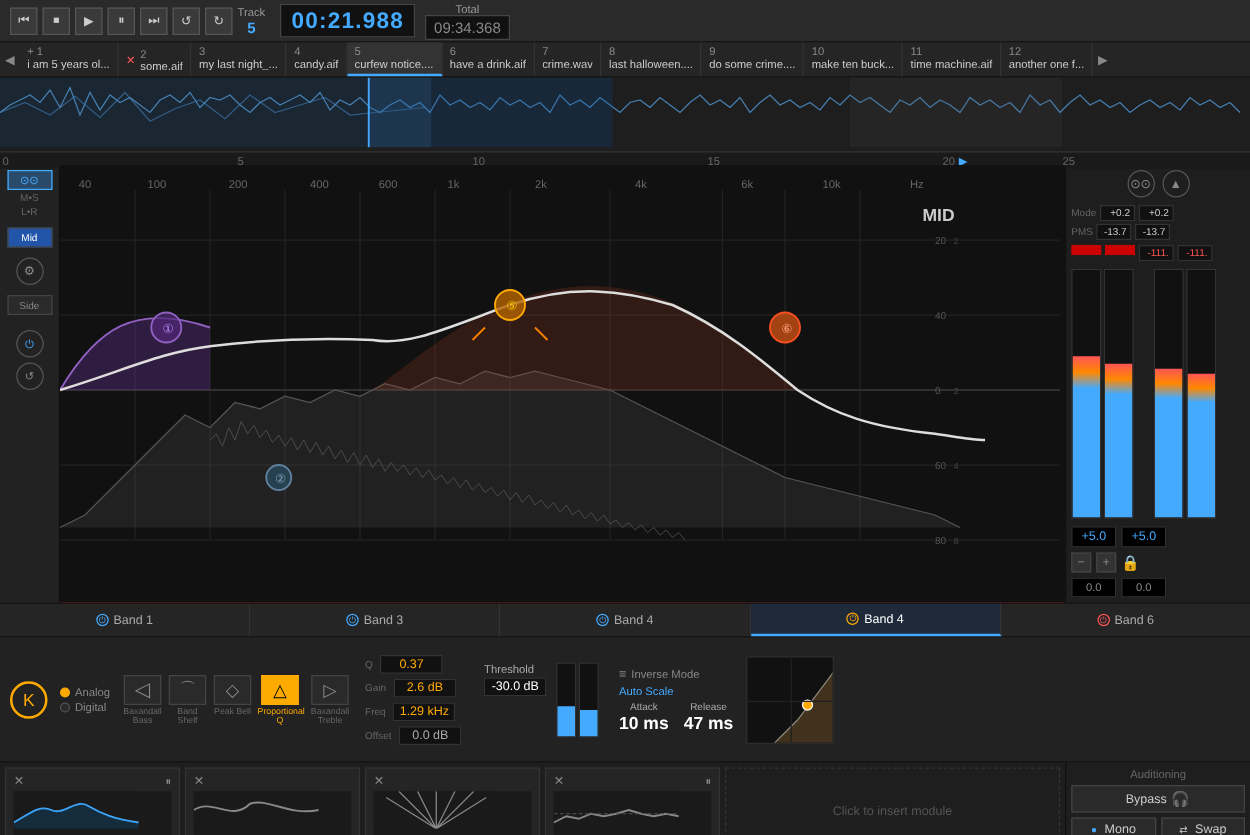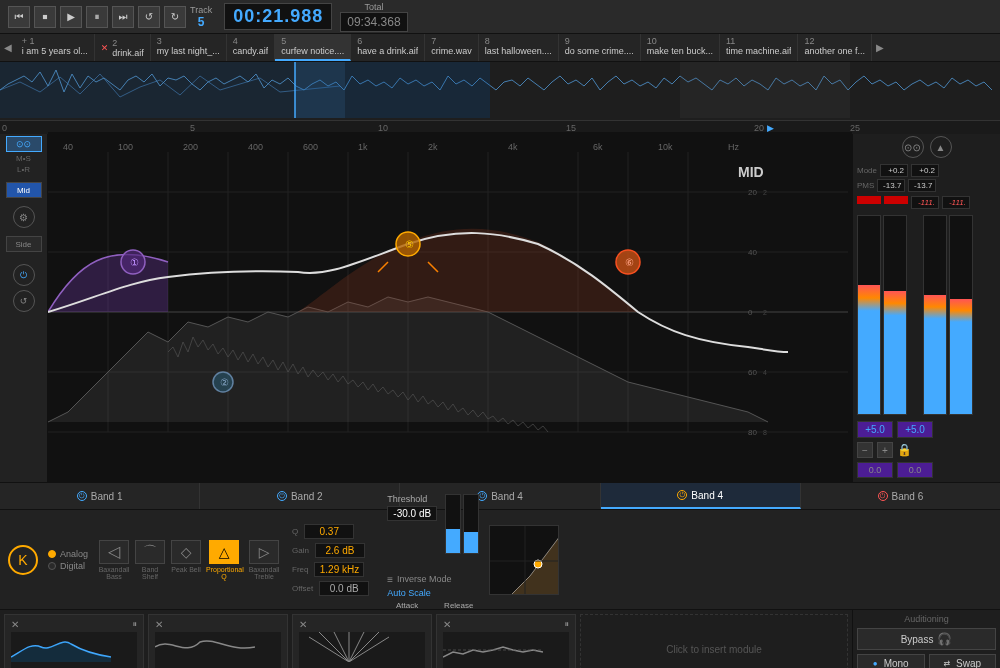--- a/index.html
+++ b/index.html
@@ -190,21 +190,21 @@
     }
     .meter-val {
       background: #111;
       border: 1px solid #333;
       padding: 1px 3px;
       font-size: 9px;
       color: #ccc;
       text-align: right;
       min-width: 34px;
     }
-    .meter-val.red { color: #f55; font-style: italic; }
+    .meter-val.red { color: #f55; }
     .meters-container {
       display: flex;
       gap: 4px;
       flex: 1;
       align-items: flex-end;
     }
     .meter-group {
       display: flex;
       gap: 2px;
       align-items: flex-end;
@@ -224,21 +224,21 @@
       right: 0;
       background: linear-gradient(to top, #4af 0%, #4af 80%, #ff8800 90%, #f55 100%);
     }
     .meter-controls {
       display: flex;
       gap: 4px;
       align-items: center;
       margin-top: 4px;
     }
     .gain-box {
-      background: #4c1d95;
+      background: #000000;
       border: 1px solid #333;
       color: #4af;
       font-size: 10px;
       padding: 2px 4px;
       text-align: center;
       min-width: 36px;
     }
     .meter-btn {
       background: #333;
       border: 1px solid #444;
@@ -328,21 +328,21 @@
       border: 1px solid #333;
       color: #fa0;
       font-size: 10px;
       padding: 1px 4px;
       text-align: center;
       min-width: 50px;
     }
 
     .compressor-section {
       display: flex;
-      flex-direction: column;
+      flex-direction: row;
       gap: 16px;
       margin-left: 8px;
     }
     .comp-label { font-size: 9px; color: #aaa; min-width: 50px; }
     .comp-meter {
       width: 16px;
       background: #111;
       border: 1px solid #333;
       height: 60px;
       position: relative;
@@ -467,21 +467,21 @@
 <div id="track-list">
   <span class="track-arrow">◀</span>
   <div class="track-item">
     <span class="track-num">+ 1</span>
     <span class="track-name">i am 5 years ol...</span>
   </div>
   <div class="track-item" style="display:flex;flex-direction:row;align-items:center;">
     <span class="track-close">✕</span>
     <div style="display:flex;flex-direction:column;">
       <span class="track-num">2</span>
-      <span class="track-name">drink.aif</span>
+      <span class="track-name">some.aif</span>
     </div>
   </div>
   <div class="track-item">
     <span class="track-num">3</span>
     <span class="track-name">my last night_...</span>
   </div>
   <div class="track-item">
     <span class="track-num">4</span>
     <span class="track-name">candy.aif</span>
   </div>
@@ -706,21 +706,21 @@
   </div>
 </div>
 
 <div id="band-tabs">
   <div class="band-tab">
     <span class="band-power">⏻</span>
     <span>Band 1</span>
   </div>
   <div class="band-tab">
     <span class="band-power">⏻</span>
-    <span>Band 2</span>
+    <span>Band 3</span>
   </div>
   <div class="band-tab">
     <span class="band-power">⏻</span>
     <span>Band 4</span>
   </div>
   <div class="band-tab active">
     <span class="band-power orange">⏻</span>
     <span>Band 4</span>
   </div>
   <div class="band-tab" style="border-right:none;">

